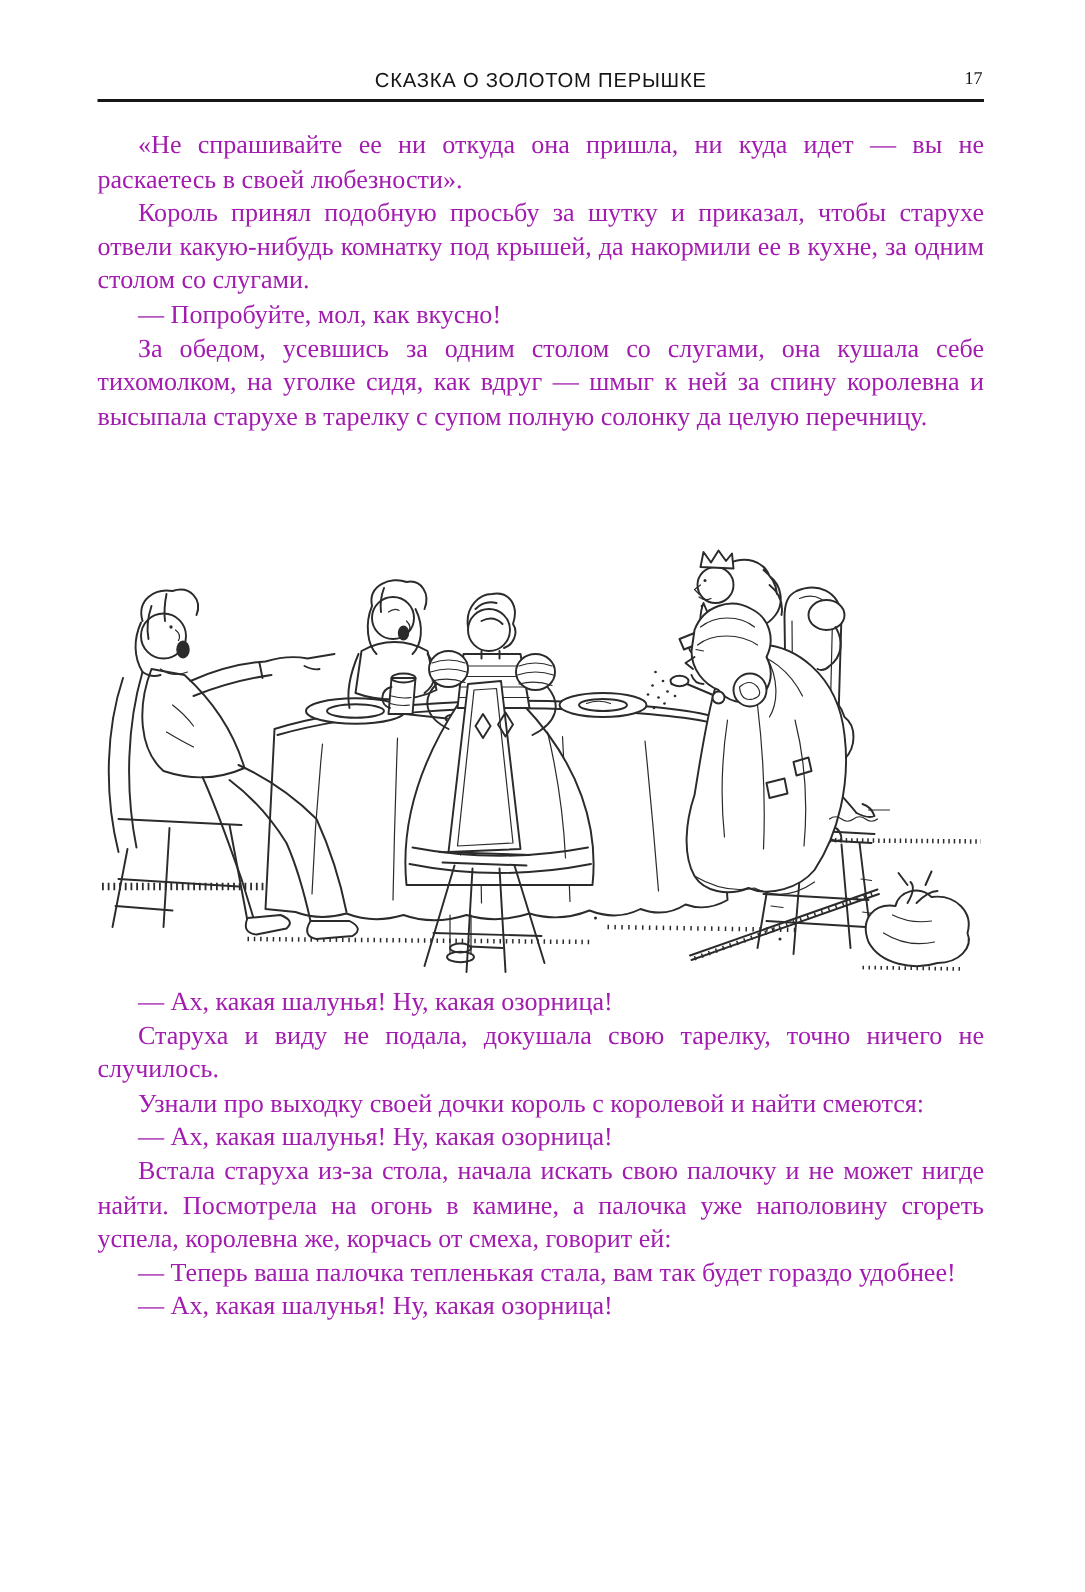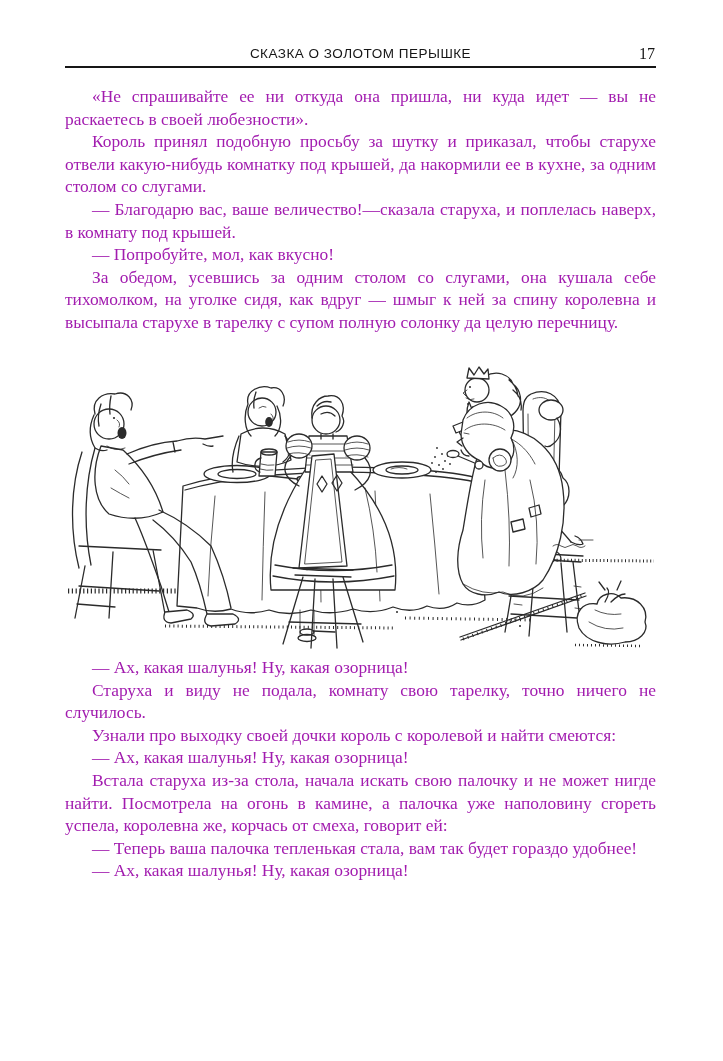--- a/index.html
+++ b/index.html
@@ -13,21 +13,21 @@
     border-bottom:2.5px solid #161616;
   }
   .running-title{
     position:absolute;left:0;right:0;top:2px;text-align:center;
     font-family:"Liberation Sans","DejaVu Sans",sans-serif;
     font-size:13.5px;letter-spacing:0.5px;color:#161616;
   }
   .page-number{
     position:absolute;right:1px;top:1px;
     font-family:"Liberation Serif","DejaVu Serif",serif;
-    font-size:16px;color:#161616;
+    font-size:12px;color:#161616;
   }
   .text-col{position:absolute;left:65px;width:591px;}
   .text-top{top:85px;}
   .text-bottom{top:656px;}
   .text-col p{
     margin:0;text-indent:27px;text-align:justify;
     font-size:17.4px;line-height:22.6px;color:#a21caf;
   }
   .illustration{position:absolute;top:360px;left:65px;width:591px;height:294px;}
   .illustration svg{width:100%;height:100%;display:block;}
@@ -43,21 +43,20 @@
 <div class="page">
 
   <div class="running-head">
     <div class="running-title">СКАЗКА О ЗОЛОТОМ ПЕРЫШКЕ</div>
     <div class="page-number">17</div>
   </div>
 
   <div class="text-col text-top">
     <p>«Не спрашивайте ее ни откуда она пришла, ни куда идет — вы не раскаетесь в своей любезности».</p>
     <p>Король принял подобную просьбу за шутку и приказал, чтобы старухе отвели какую-нибудь комнатку под крышей, да накормили ее в кухне, за одним столом со слугами.</p>
-    <p>— Благодарю вас, ваше величество!—сказала старуха, и поплелась наверх, в комнату под крышей.</p>
     <p>— Попробуйте, мол, как вкусно!</p>
     <p>За обедом, усевшись за одним столом со слугами, она кушала себе тихомолком, на уголке сидя, как вдруг — шмыг к ней за спину королевна и высыпала старухе в тарелку с супом полную солонку да целую перечницу.</p>
   </div>
 
   <figure class="illustration" style="margin:0" aria-label="Ink drawing: servants laugh around a cloth-covered dinner table while the princess leans over a chair sprinkling salt into the old woman's soup plate; a tied bundle and a walking stick lie on the floor">
     <svg viewBox="0 0 591 294" xmlns="http://www.w3.org/2000/svg">
 
       <g>
         <line class="hatch" x1="3" y1="231" x2="118" y2="231" stroke-width="5" stroke-dasharray="1.2 2.6"></line>
         <line class="hatch" x1="100" y1="266" x2="330" y2="268" stroke-width="3" stroke-dasharray="1 3.2"></line>
@@ -232,21 +231,21 @@
       </g>
 
       <g>
         <path class="ink thin" d="M488 186 q4 -3 8 0 q4 3 8 0 q4 -3 8 0 q4 3 8 0 M514 180 h14"></path>
       </g>
     </svg>
   </figure>
 
   <div class="text-col text-bottom">
     <p>— Ах, какая шалунья! Ну, какая озорница!</p>
-    <p>Старуха и виду не подала, комнату свою тарелку, точно ничего не случилось.</p>
+    <p>Старуха и виду не подала, докушала свою тарелку, точно ничего не случилось.</p>
     <p>Узнали про выходку своей дочки король с королевой и найти смеются:</p>
     <p>— Ах, какая шалунья! Ну, какая озорница!</p>
     <p>Встала старуха из-за стола, начала искать свою палочку и не может нигде найти. Посмотрела на огонь в камине, а палочка уже наполовину сгореть успела, королевна же, корчась от смеха, говорит ей:</p>
     <p>— Теперь ваша палочка тепленькая стала, вам так будет гораздо удобнее!</p>
     <p>— Ах, какая шалунья! Ну, какая озорница!</p>
   </div>
 
 </div>
 
 </body></html>

